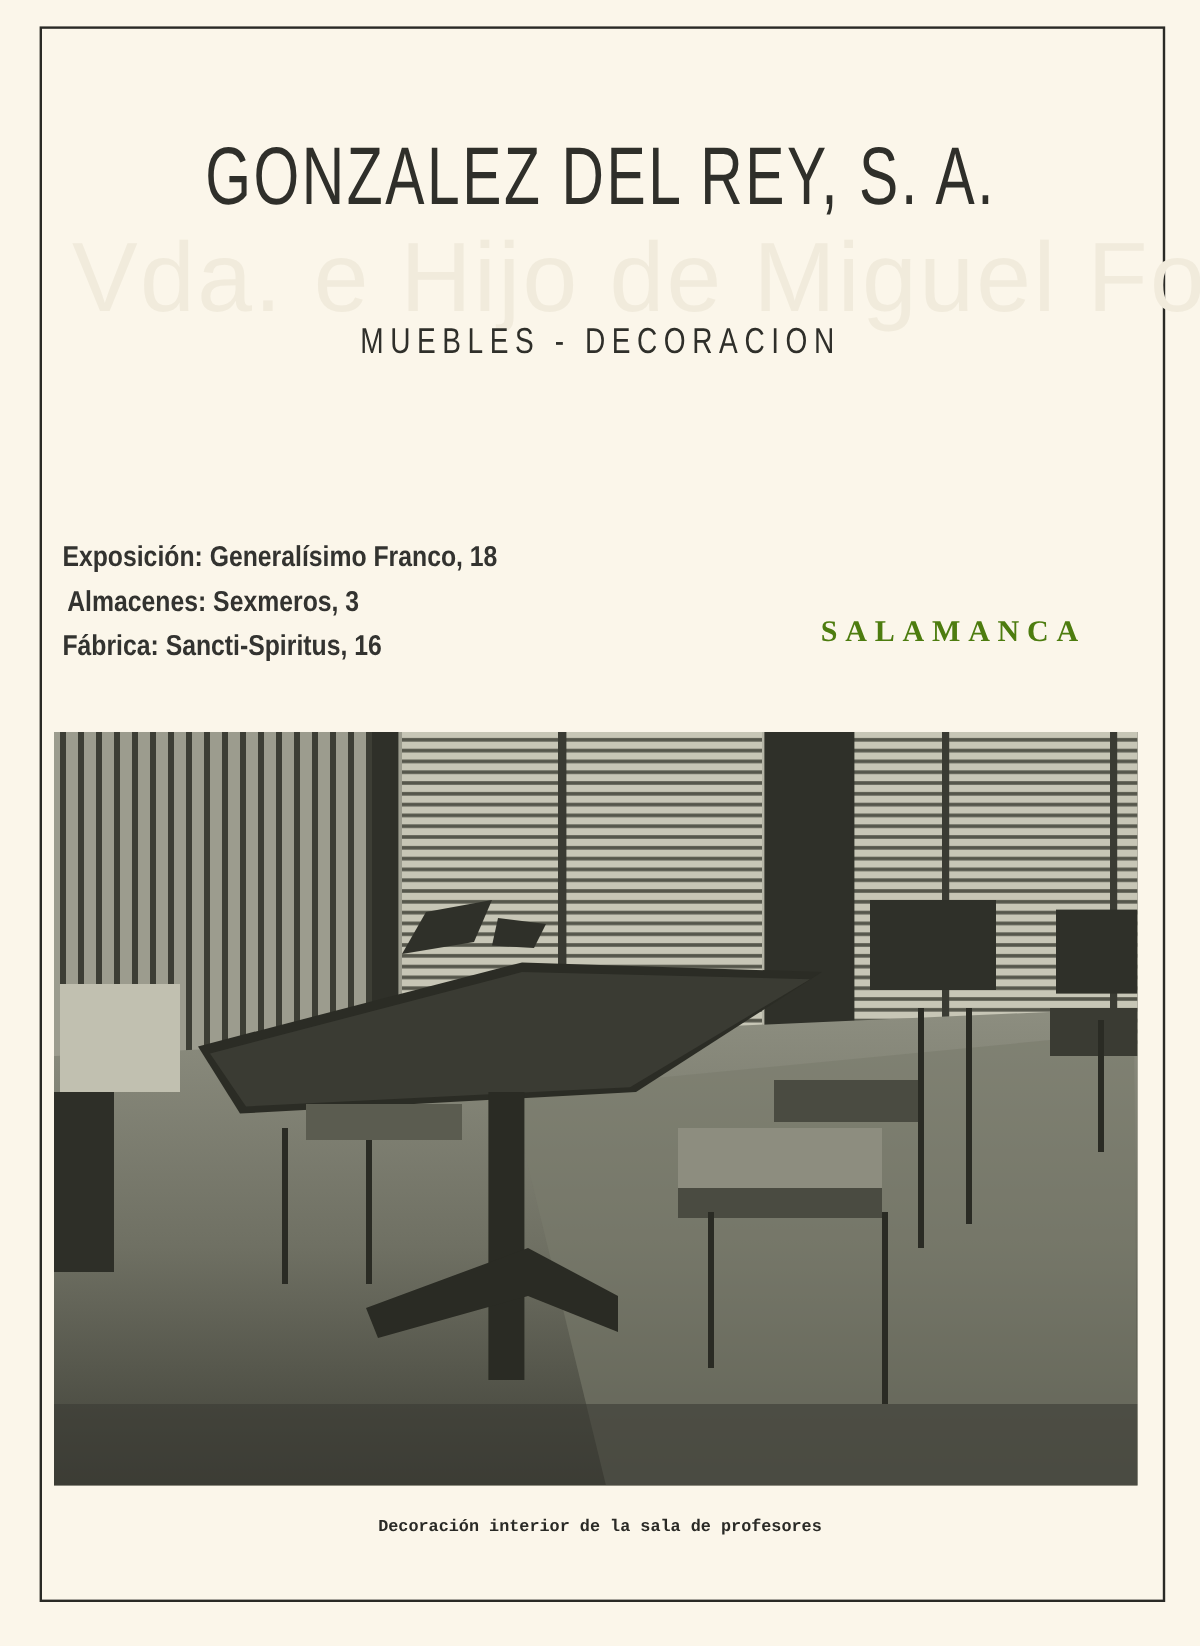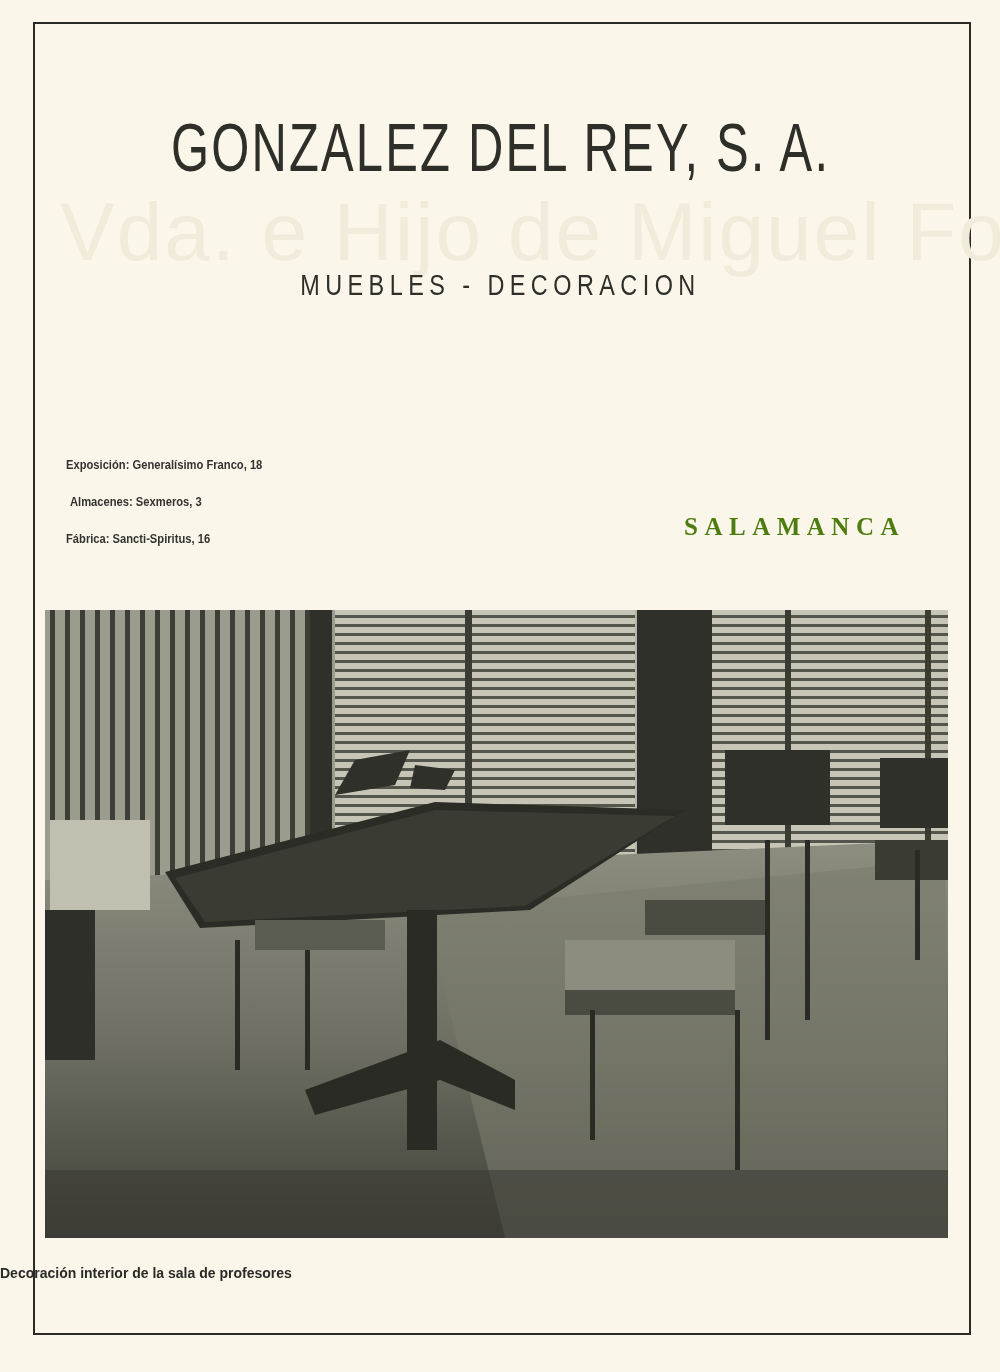--- a/index.html
+++ b/index.html
@@ -31,40 +31,41 @@
     letter-spacing: 3px;
   }
   .subtitle {
     position: absolute; left: 0; width: 1000px; top: 268px;
     text-align: center;
     font-family: "Liberation Sans", sans-serif;
     font-size: 30px; color: #2f2f2a; letter-spacing: 7px;
     transform: scaleX(0.78); transform-origin: 502px 0;
   }
   .addresses {
-    position: absolute; left: 66px; top: 446px;
+    position: absolute; left: 52px; top: 446px;
     font-family: "Liberation Sans", sans-serif;
-    font-weight: 700; font-size: 13px; color: #333330;
+    font-weight: 700; font-size: 24px; color: #333330;
     line-height: 37px;
   }
   .addresses .row { transform: scaleX(0.86); transform-origin: 0 0; white-space: nowrap; }
   .addresses .row:nth-child(2) { margin-left: 4px; }
   .city {
     position: absolute; left: 684px; top: 513px;
     font-family: "Liberation Serif", serif;
     font-weight: 700; font-size: 25px; letter-spacing: 6.5px; color: #4d7c0f;
   }
   .photo {
     position: absolute; left: 45px; top: 610px; width: 903px; height: 628px;
     background: #6a6b5e; overflow: hidden;
   }
   .photo svg { display: block; }
   .caption {
     position: absolute; left: 0; width: 1000px; top: 1265px;
-    font-family: Liberation Sans, sans-serif;
+    text-align: center;
+    font-family: Liberation Mono, monospace;
     font-size: 14px; font-weight: 700; color: #2a2a26;
   }
 </style>
 </head>
 <body>
 
 <div class="frame"></div>
 
 <div class="ghost">Vda. e Hijo de Miguel Font</div>
 

